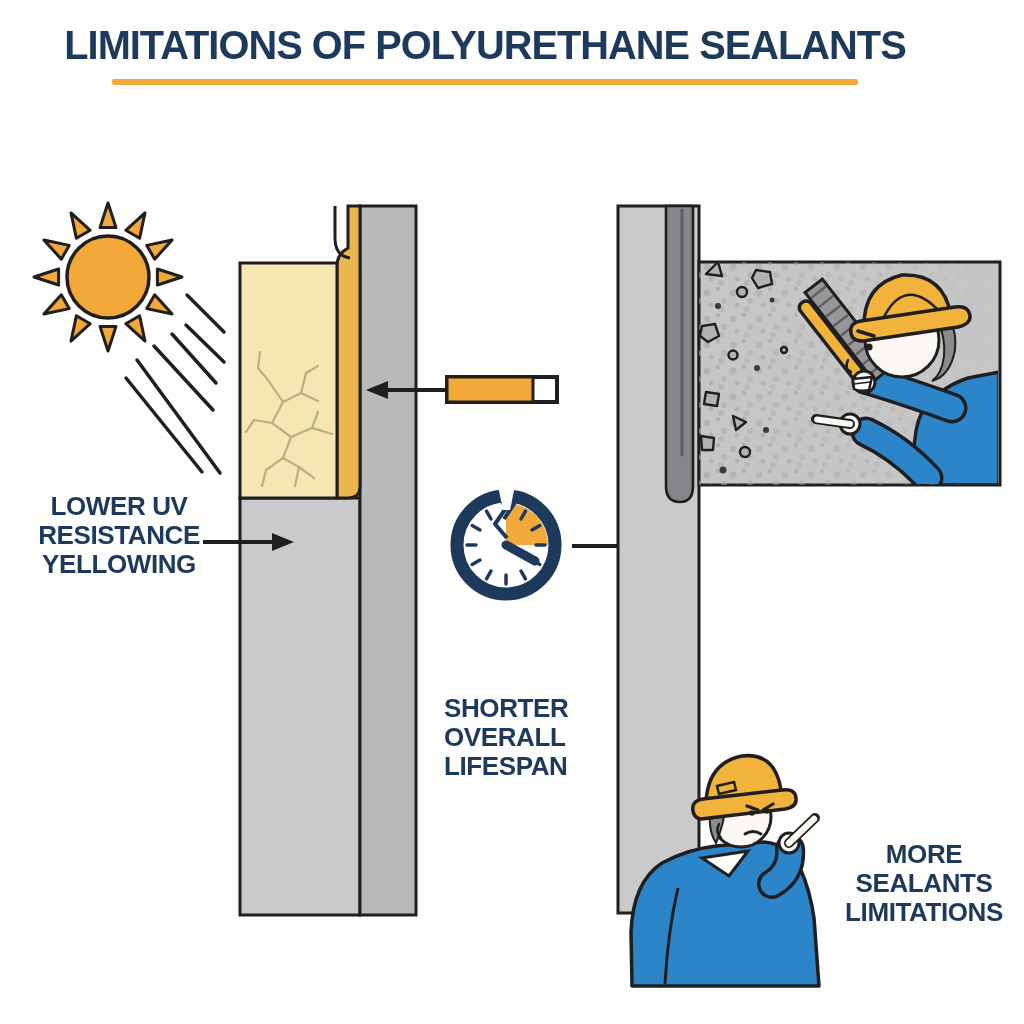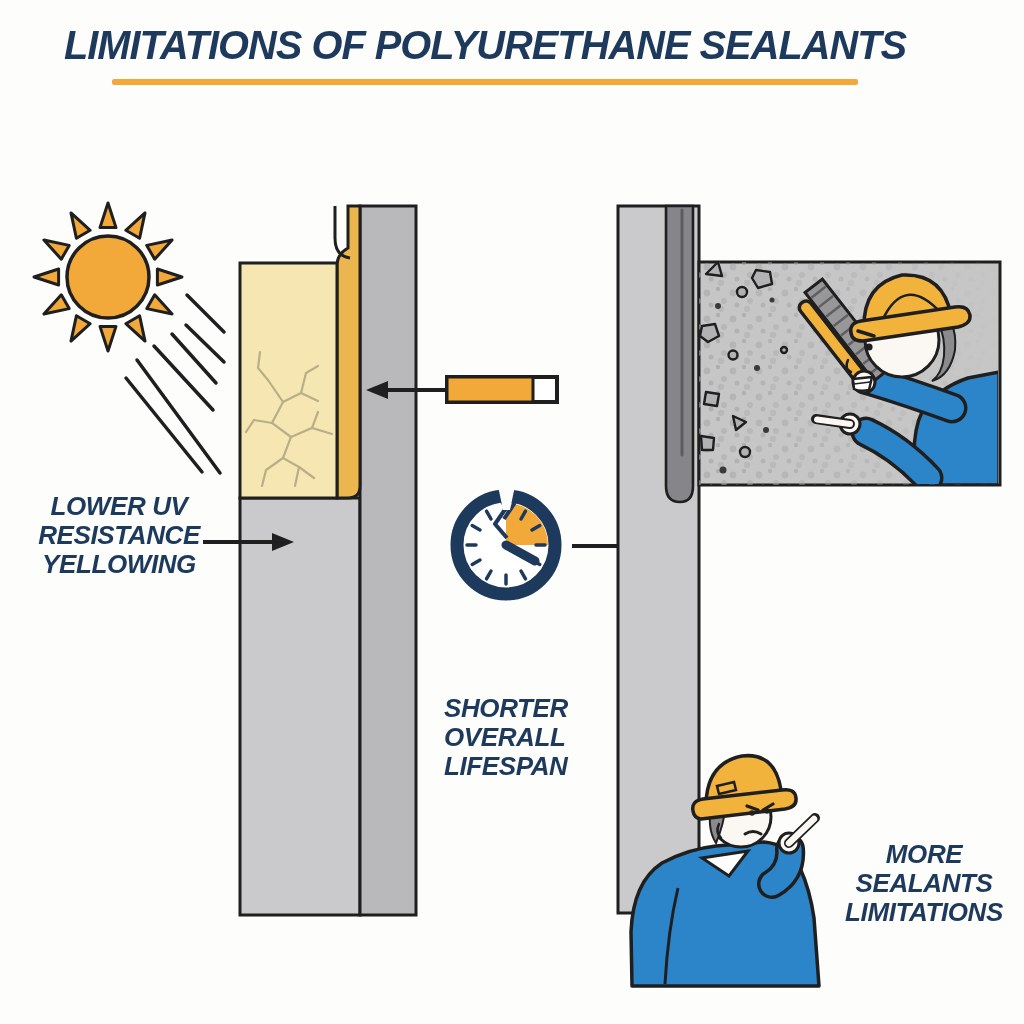--- a/index.html
+++ b/index.html
@@ -17,21 +17,20 @@
     --skin:#fbf8f3;
     --hair-gray:#8b8b8d;
     --outline-black:#1f1f1f;
     --bg:#fdfdfc;
   }
   html,body{margin:0;padding:0;background:#e8e8e8;}
   .canvas{
     position:relative;width:1024px;height:1024px;margin:0 auto;
     background:var(--bg);overflow:hidden;
     font-family:"Liberation Sans","DejaVu Sans",sans-serif;
-    font-style:italic;
   }
   .art{position:absolute;left:0;top:0;width:1024px;height:1024px;}
   .header{position:absolute;left:0;top:0;width:970px;}
   .title{
     position:absolute;left:0;top:22px;width:100%;text-align:center;
     font-size:41px;font-weight:bold;letter-spacing:-1px;color:var(--heading-navy);
     transform:scaleX(0.97);white-space:nowrap;
   }
   .title-underline{
     position:absolute;left:112px;top:79px;width:746px;height:6px;

